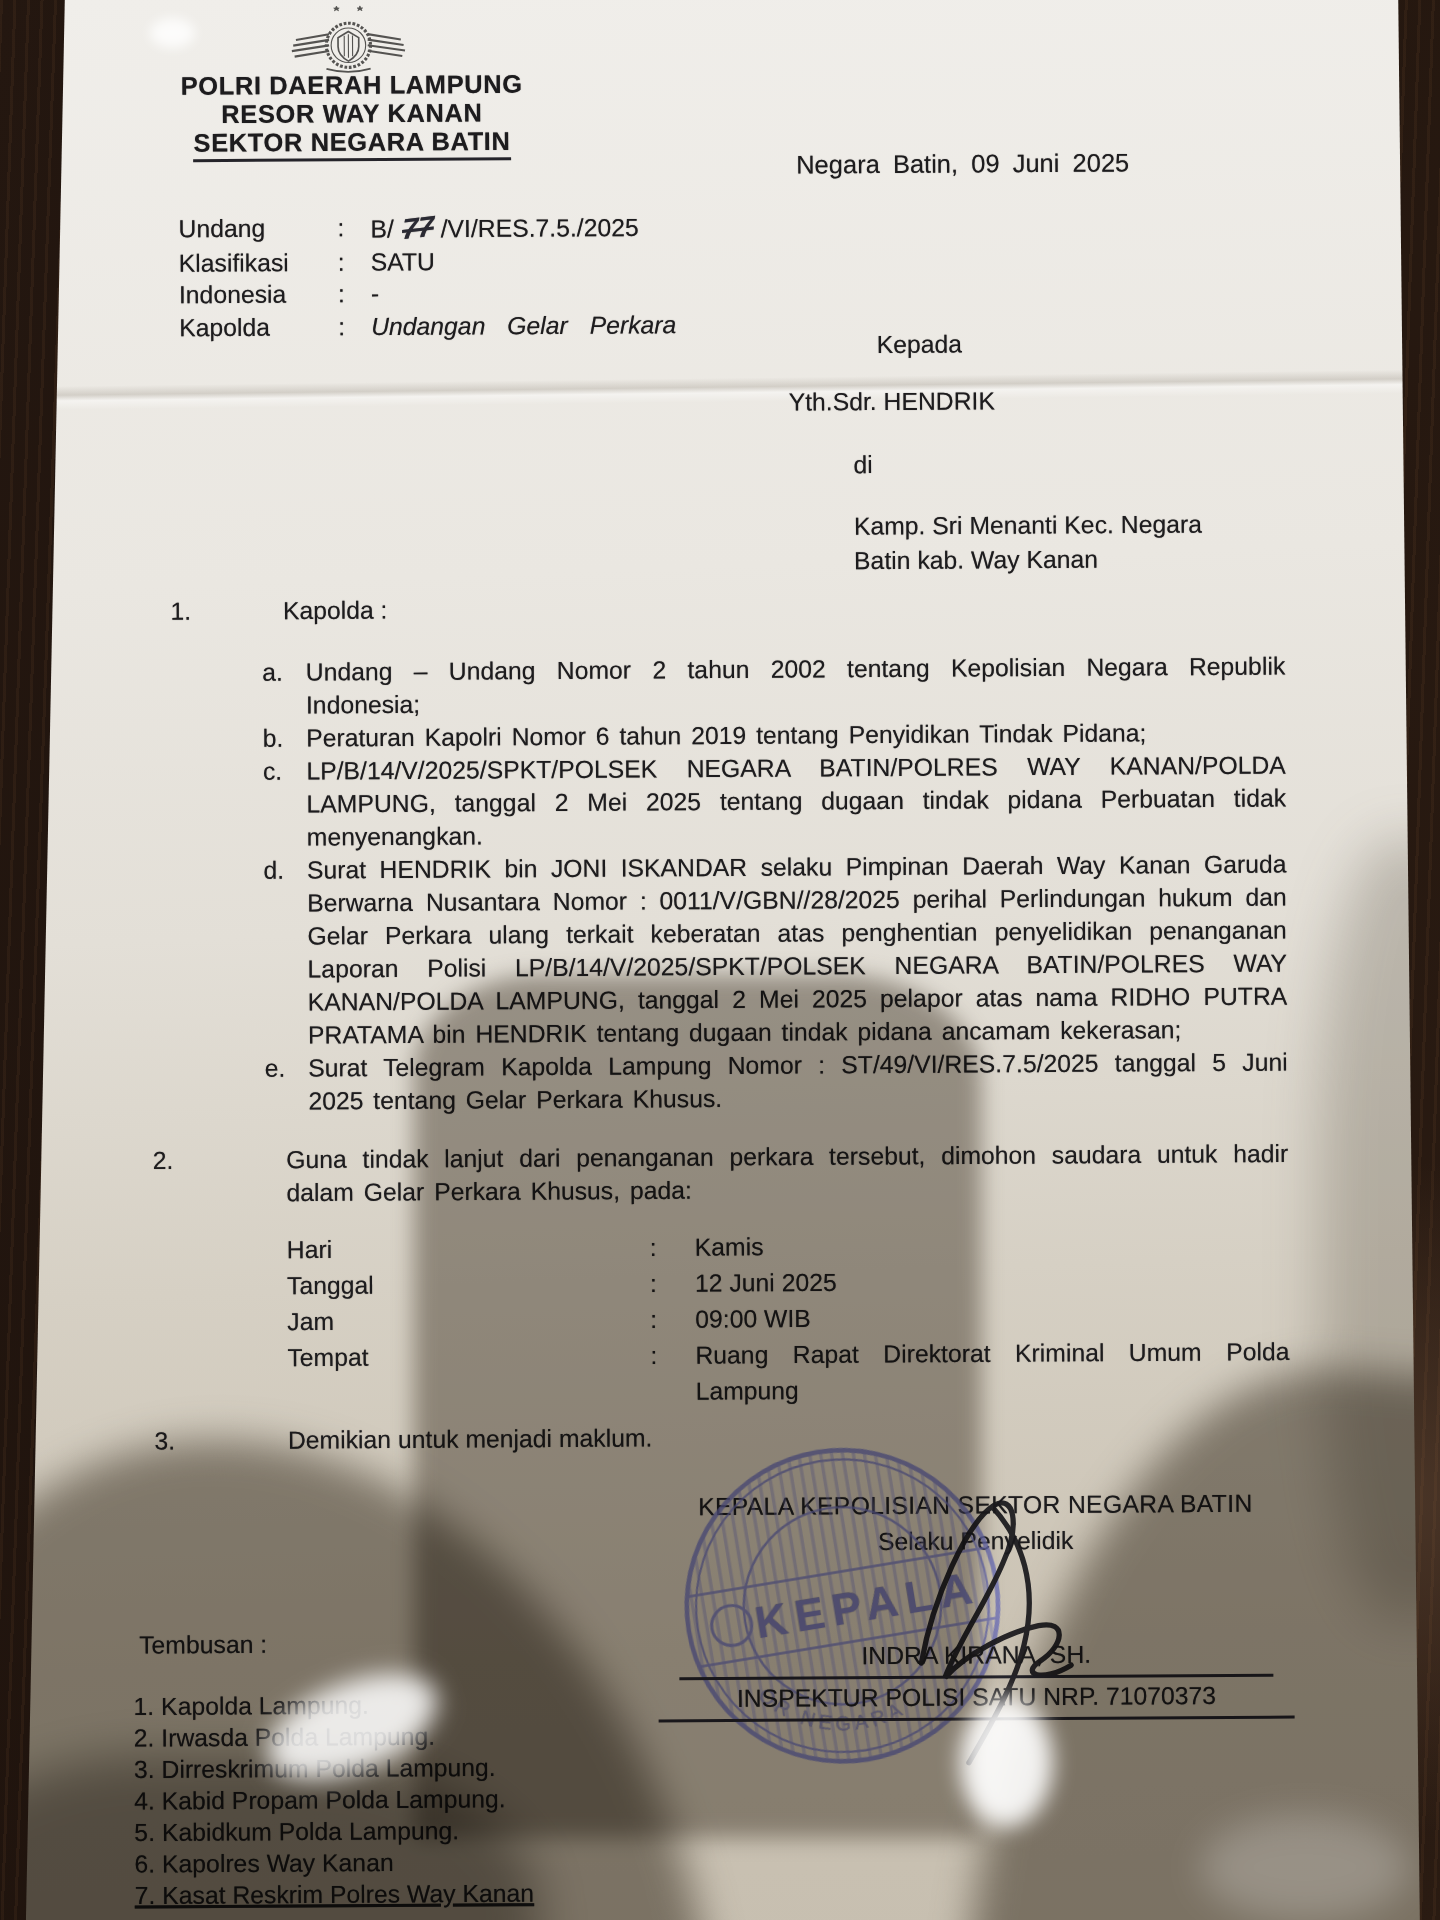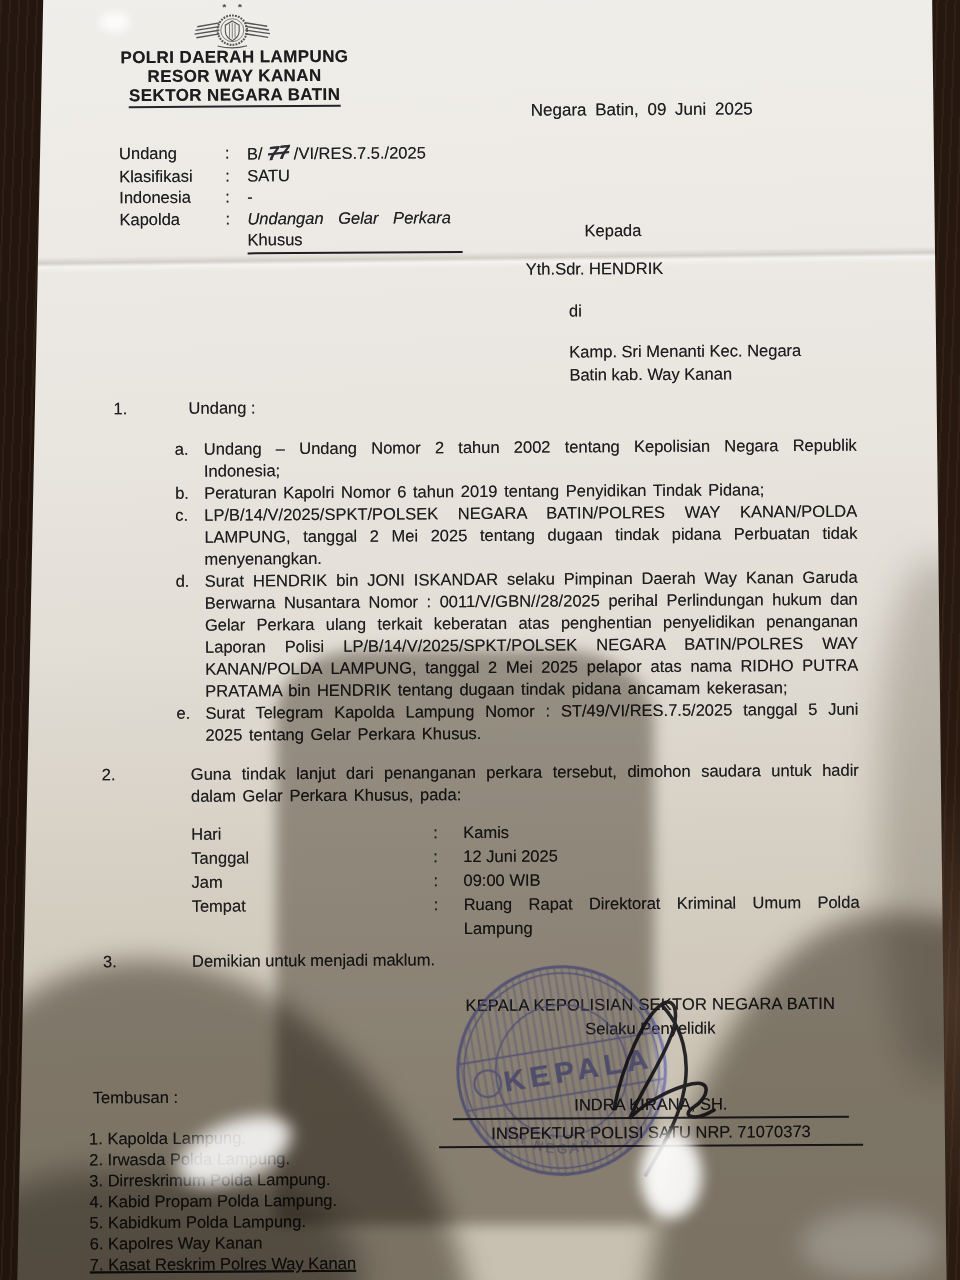--- a/index.html
+++ b/index.html
@@ -146,37 +146,36 @@
           <span>-</span>
         </div>
         <div class="mrow">
           <span class="mlabel">Kapolda</span>
           <span class="mcolon">:</span>
           <span class="perihal1">Undangan Gelar Perkara</span>
         </div>
         <div class="mrow">
           <span class="mlabel"></span>
             <span class="mcolon"></span>
-          <span class="perihal2">Khusus</span>
         </div>
       </div>
 
       <div class="abs kepada">Kepada</div>
       <div class="abs yth">
         <span>Yth.</span>
         <span>Sdr. HENDRIK</span>
       </div>
       <div class="abs di">di</div>
       <div class="abs addr">
         <div>Kamp. Sri Menanti Kec. Negara</div>
         <div>Batin kab. Way Kanan</div>
       </div>
 
       <div class="abs snum1">1.</div>
-      <div class="abs stitle1">Undang :</div>
+      <div class="abs stitle1">Kapolda :</div>
       <div class="abs rlist">
         <div class="ritem">
           <span class="rletter">a.</span>
           <span class="rtext just">Undang – Undang Nomor 2 tahun 2002 tentang Kepolisian Negara Republik Indonesia;</span>
         </div>
         <div class="ritem">
           <span class="rletter">b.</span>
           <span class="rtext just">Peraturan Kapolri Nomor 6 tahun 2019 tentang Penyidikan Tindak Pidana;</span>
         </div>
         <div class="ritem">

